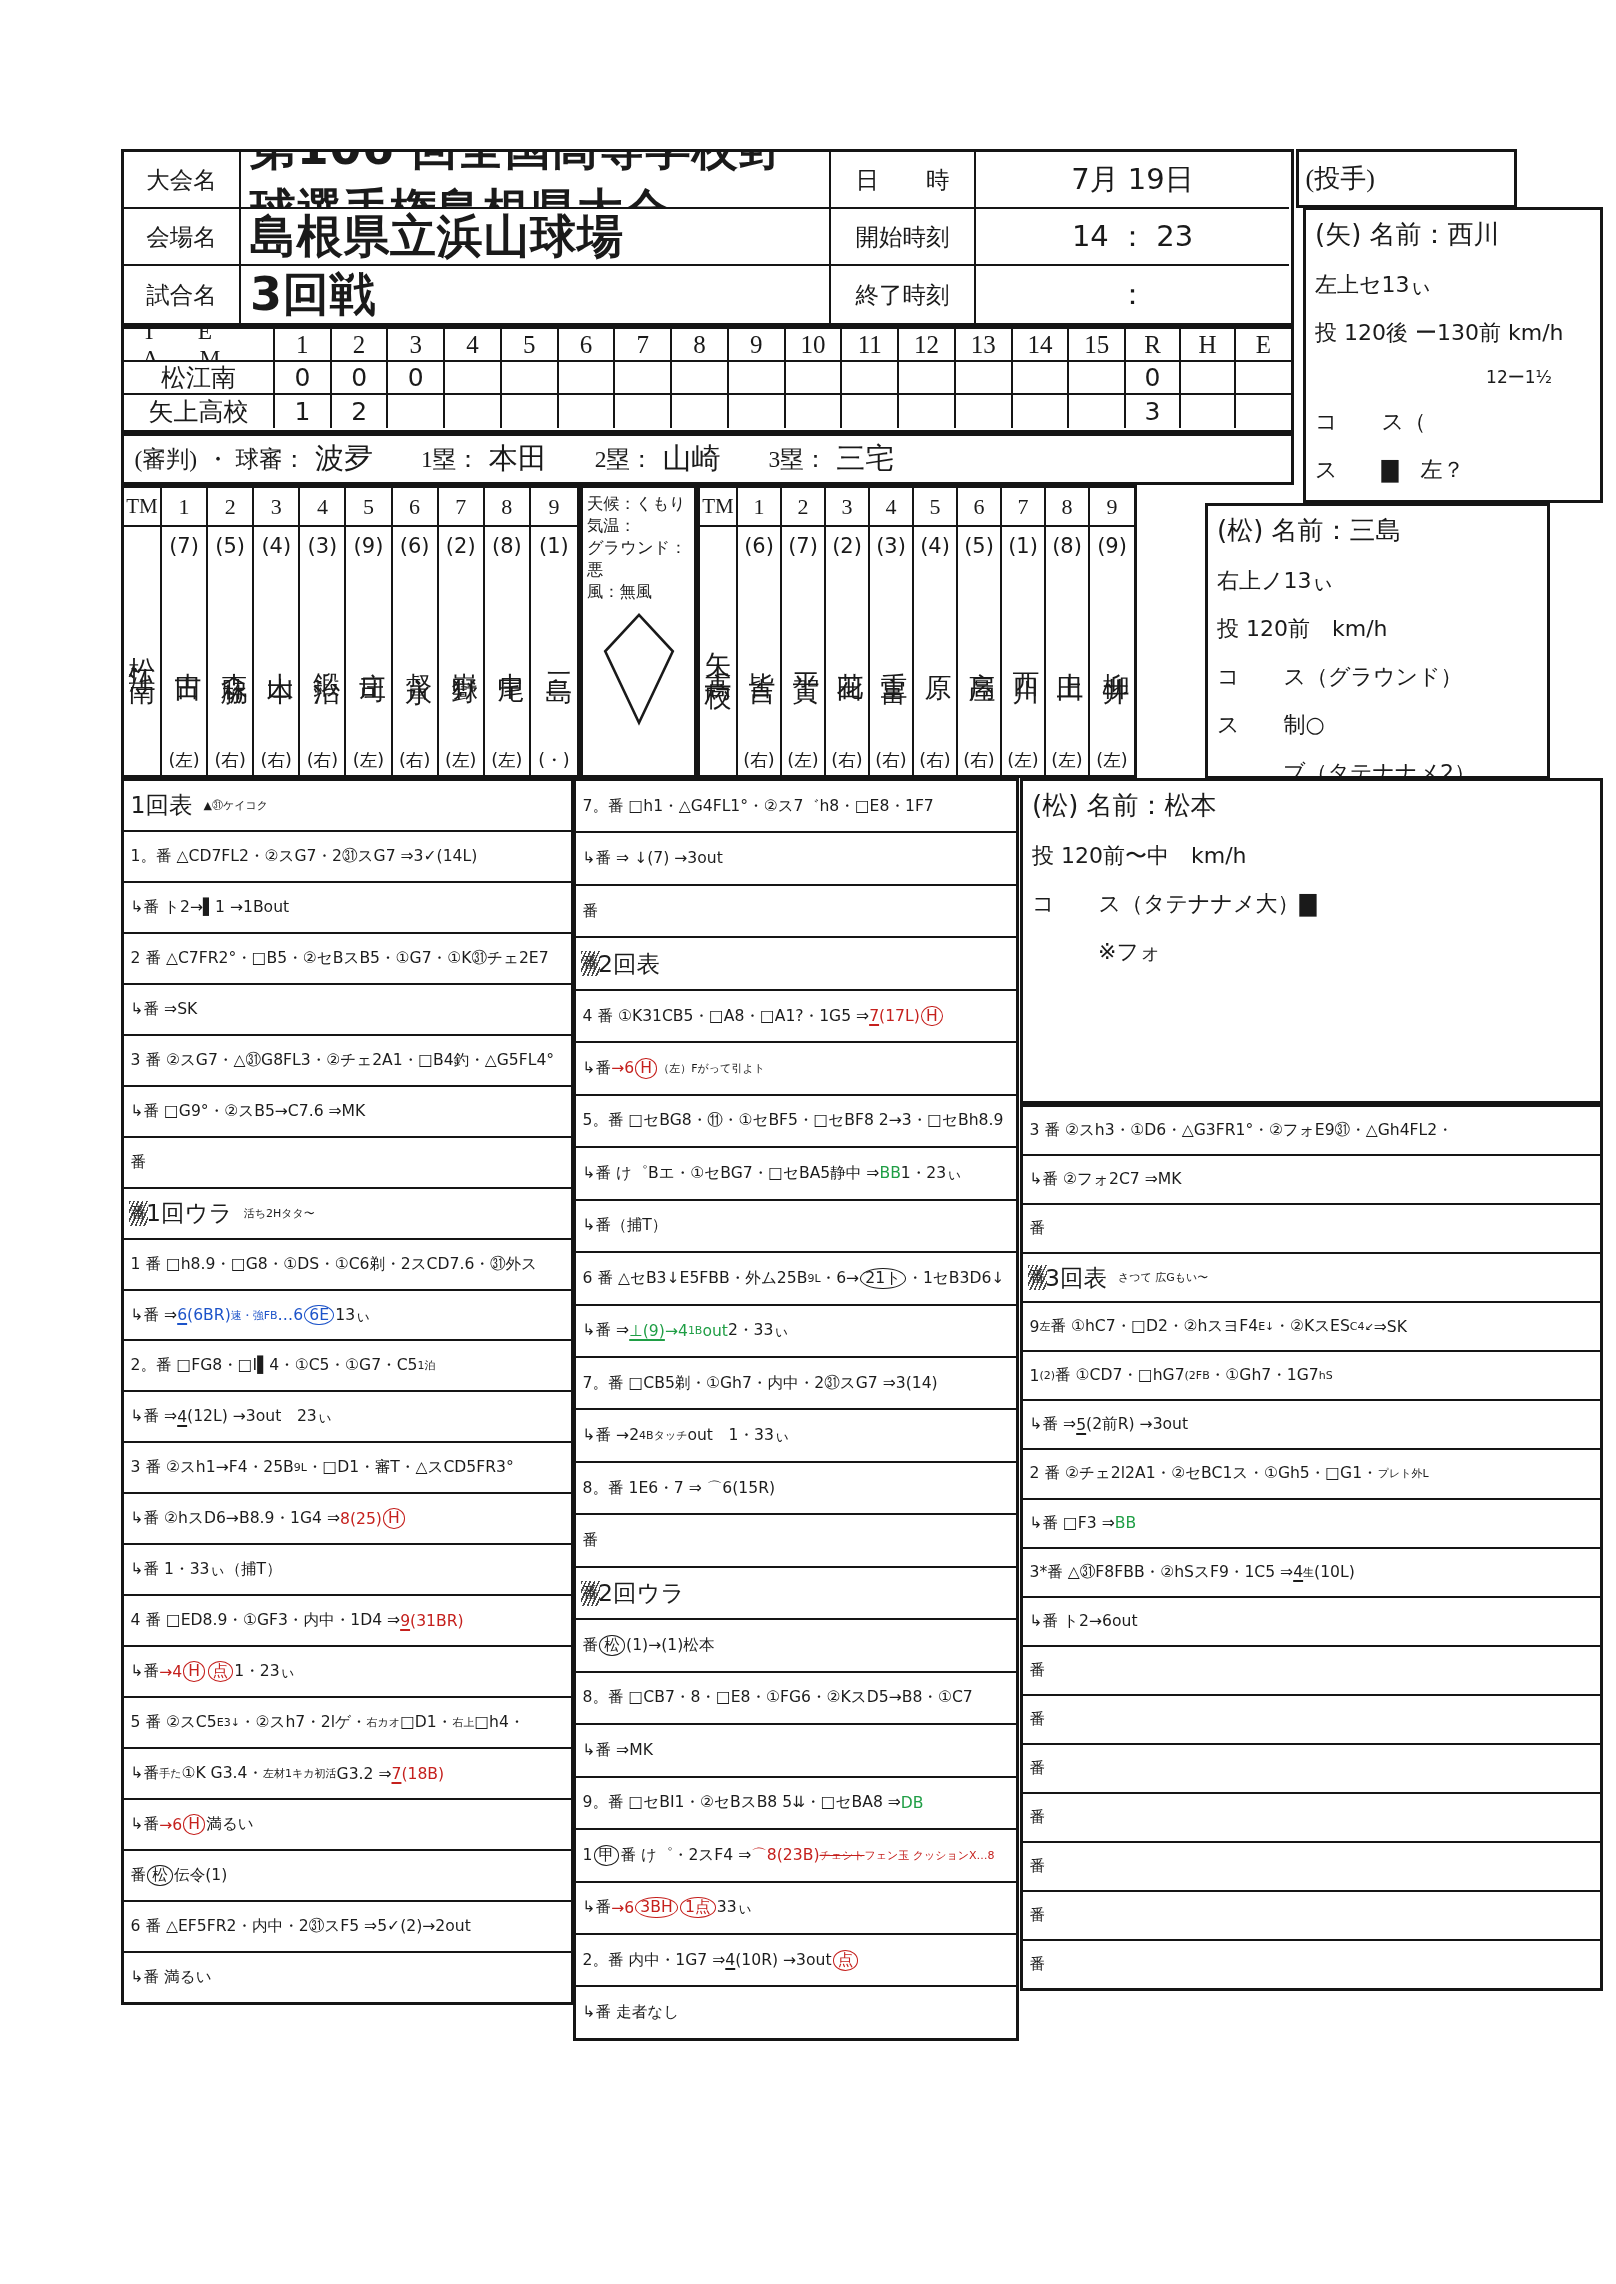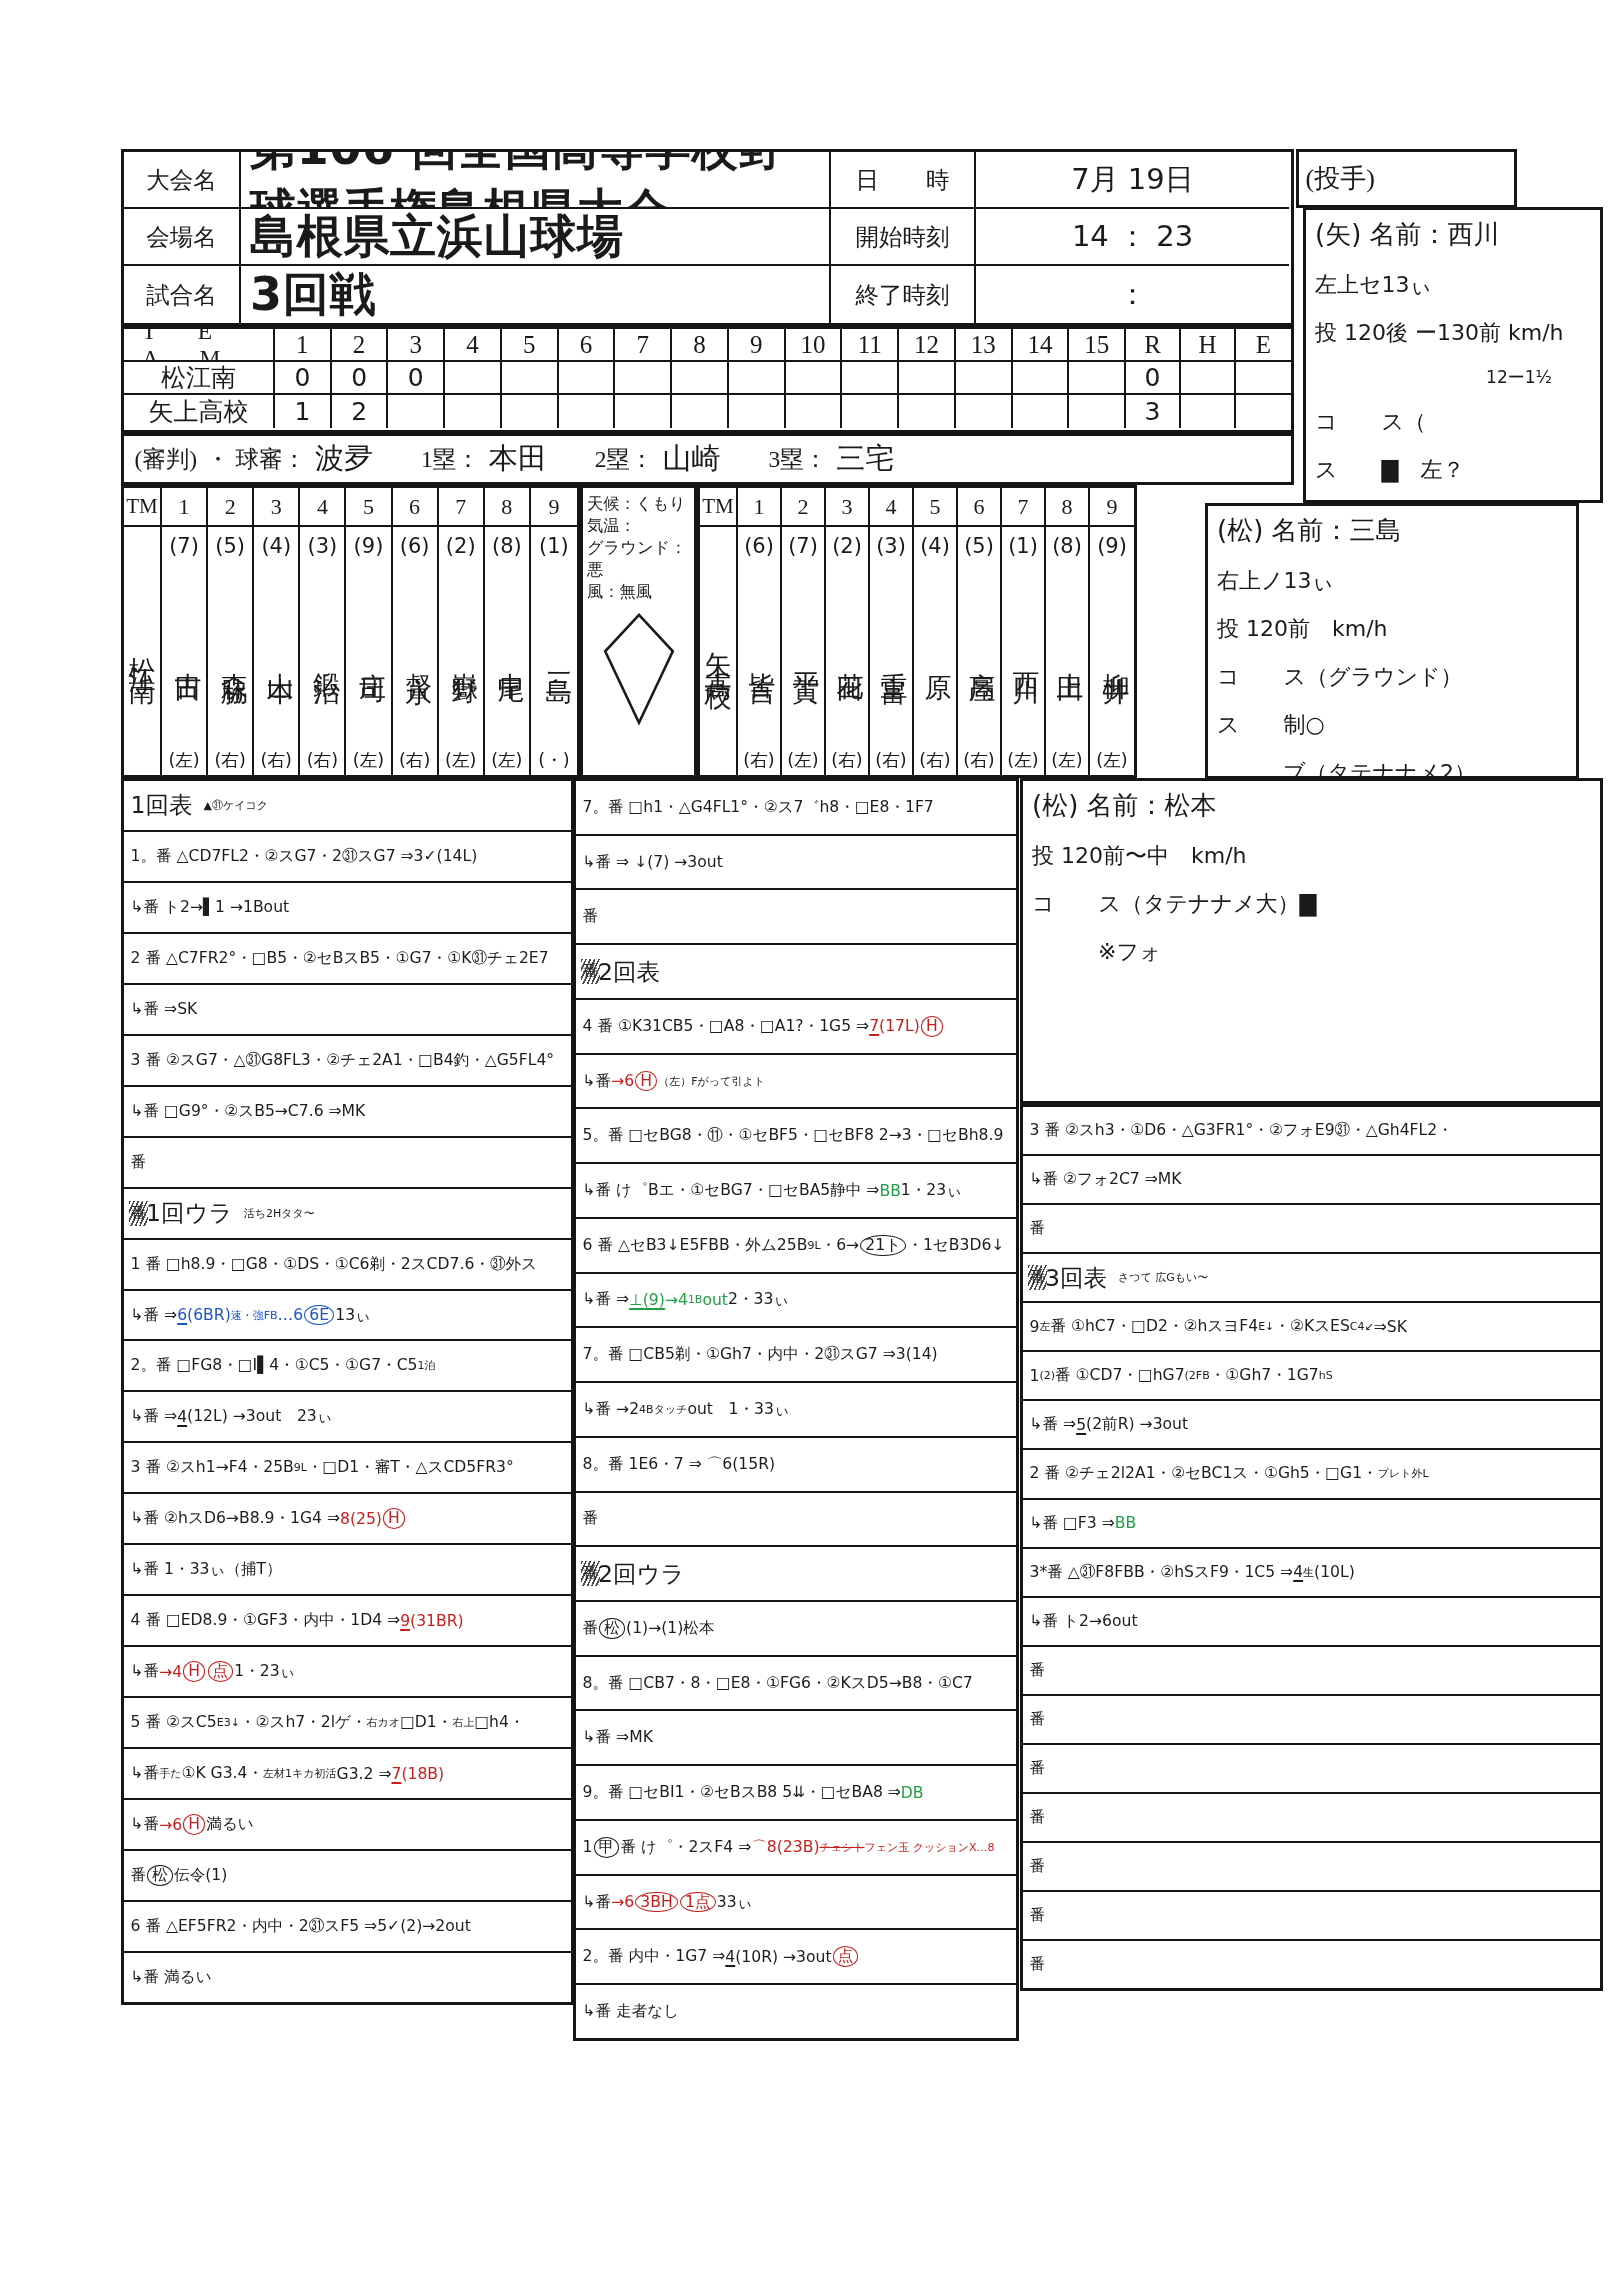--- a/index.html
+++ b/index.html
@@ -63,21 +63,21 @@
              display:flex; flex-direction:column; align-items:center; padding:5.2px 3.9px; gap:6.5px; }
   .weather .cell { font-size:16.3px; }
   .weather svg { align-self:center; margin-top:1.3px; }
 
   
   .pbox { border:3.9px solid #151515; padding:6.5px 9px; display:flex; flex-direction:column; gap:18px; overflow:hidden; }
   .pbox .t { font-size:26px; }
   .pbox .l { font-size:22px; white-space:nowrap; }
   .pbox .note { font-size:17px; align-self:flex-end; margin-right:39px; }
   #pbox-ya   { left:1303px; top:207px; width:300px; height:296px; }
-  #pbox-m1   { left:1205px; top:503px; width:374px; height:276px; }
+  #pbox-m1   { left:1205px; top:503px; width:345px; height:276px; }
   #pbox-m2   { left:1020px; top:778px; width:583px; height:326px; }
 
   
   .scol { border:3.9px solid #151515; display:flex; flex-direction:column; }
   #scol-left { left:121px;  top:778px; width:453px; height:1227px; }
   #scol-mid  { left:573px;  top:778px; width:446px; height:1263px; }
   #scol-right{ left:1020px; top:1104px; width:583px; height:887px; }
   .srow { flex:1; display:flex; align-items:center; border-bottom:2px solid #151515;
           padding:0 6.5px; white-space:nowrap; overflow:hidden; }
   .srow:last-child { border-bottom:none; }
@@ -513,20 +513,23 @@
       </div>
       <div class="srow">
         <span class="seg hw k">5。番 □セBG8・⑪・①セBF5・□セBF8 2→3・□セBh8.9</span>
       </div>
       <div class="srow">
         <span class="seg hw k">↳番 け゜Bエ・①セBG7・□セBA5静中 ⇒ </span>
         <span class="seg hw g">BB</span>
         <span class="seg hw k"> 1・23ぃ</span>
       </div>
       <div class="srow">
+        <span class="seg hw k">↳番（捕T）</span>
+      </div>
+      <div class="srow">
         <span class="seg hw k">6 番 △セB3↓E5FBB・外ム25B</span>
         <span class="seg hw k sm">9L</span>
         <span class="seg hw k">・6→</span>
         <span class="seg hw k c">21ト</span>
         <span class="seg hw k">・1セB3D6↓</span>
       </div>
       <div class="srow">
         <span class="seg hw k">↳番 ⇒ </span>
         <span class="seg hw g u">⊥(9)</span>
         <span class="seg hw g"> →4</span>

